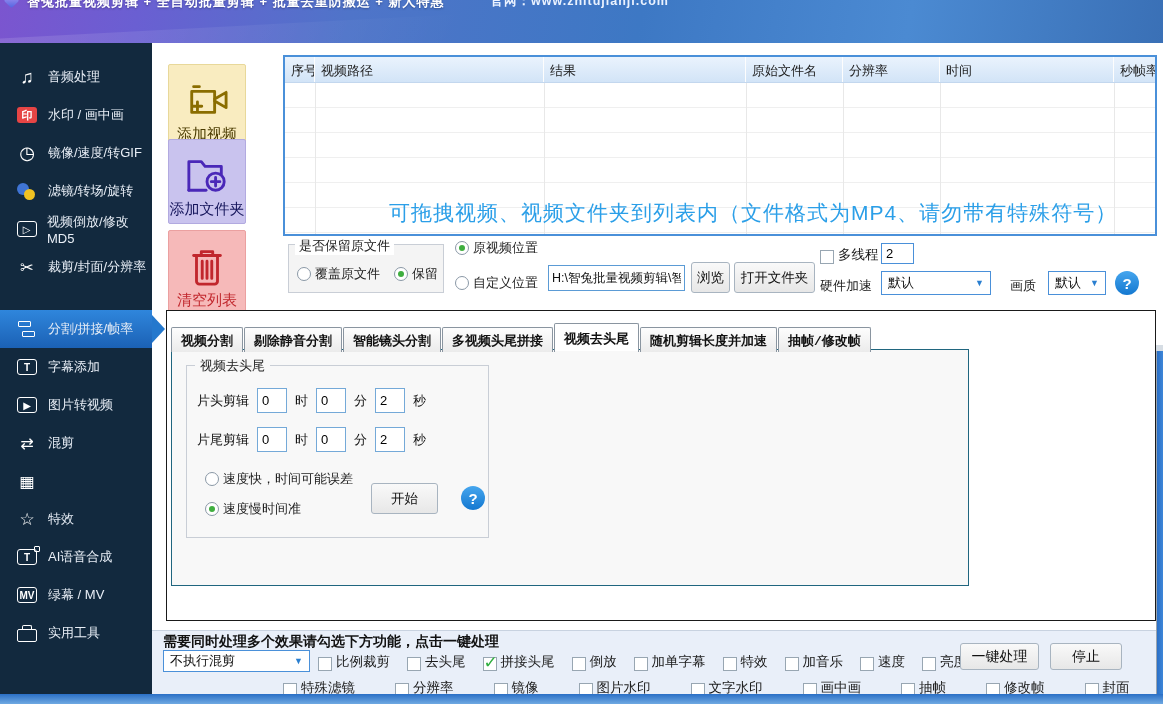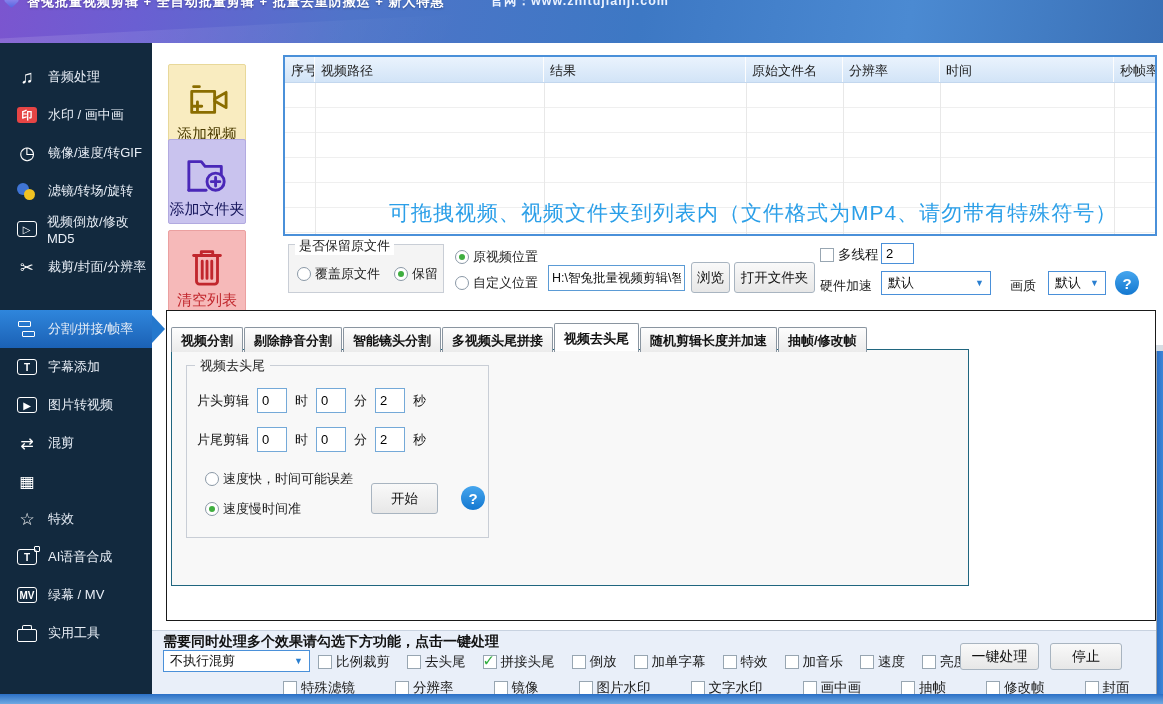--- a/index.html
+++ b/index.html
@@ -65,48 +65,48 @@
   .colline { position:absolute; top:0; bottom:0; width:1px; background:#e8e8e8; }
   .drop-hint { position:absolute; left:104px; top:116px; font-size:21px; color:#2b9fe8; letter-spacing:1px; white-space:nowrap; }
 
   
   .grp-keep { position:absolute; left:136px; top:201px; width:156px; height:49px; border:1px solid #c9ced6; background:#f4f4f4; }
   .grp-keep .grp-title { position:absolute; top:-8px; left:6px; background:#fff; padding:0 4px; font-size:13px; color:#222; }
   .grp-keep .grp-body { display:flex; gap:14px; padding:20px 0 0 8px; }
   .radio { width:14px; height:14px; border-radius:50%; border:1px solid #8a98a6; background:#fff; display:inline-block; position:relative; flex:none; }
   .radio.on::after { content:""; position:absolute; left:3px; top:3px; width:6px; height:6px; border-radius:50%; background:#3fae3f; }
   .ritem { display:flex; align-items:center; gap:4px; font-size:13px; color:#222; white-space:nowrap; cursor:default; }
-  .loc1 { position:absolute; left:303px; top:205px; }
+  .loc1 { position:absolute; left:303px; top:196px; }
   .loc2 { position:absolute; left:303px; top:231px; }
   .path-input { position:absolute; left:396px; top:222px; width:137px; height:26px; border:1px solid #5b9bd5;
     font-size:12.5px; padding:0 3px; color:#111; font-family:"Liberation Sans",sans-serif; }
   .btn { background:linear-gradient(180deg,#f9f9f9,#e7e7e7); border:1px solid #a8b4c0; border-radius:3px;
     font-size:13.5px; color:#111; display:flex; align-items:center; justify-content:center; cursor:pointer;
     font-family:"Liberation Sans",sans-serif; }
   .btn-browse { position:absolute; left:539px; top:219px; width:39px; height:31px; }
   .btn-openfolder { position:absolute; left:582px; top:219px; width:81px; height:31px; }
-  .cb { display:flex; align-items:center; gap:4px; font-size:13.5px; color:#1a1a1a; white-space:nowrap; cursor:default;font-family:Liberation Mono, monospace; }
+  .cb { display:flex; align-items:flex-end; gap:4px; font-size:13.5px; color:#1a1a1a; white-space:nowrap; cursor:default; }
   .cbox { width:14px; height:14px; border:1px solid #98a6b2; background:#fff; position:relative; flex:none; }
   .tick { position:absolute; left:0px; top:-6px; color:#2fae3f; font-size:17px; font-weight:bold; }
   .mt-check { position:absolute; left:668px; top:203px; }
   .mt-input { position:absolute; left:729px; top:200px; width:33px; height:21px; border:1px solid #4a90d9; font-size:13px; padding:0 4px; }
   .lbl { position:absolute; font-size:13px; color:#222; white-space:nowrap; }
   .dropdown { position:absolute; height:24px; border:1px solid #4a90d9; background:#fff; display:flex;
     align-items:center; justify-content:space-between; padding:0 6px; font-size:13px; color:#111; cursor:pointer; }
   .dd-arrow { color:#2a7fd0; font-size:9px; margin-left:6px; }
   .help { width:24px; height:24px; border-radius:50%; background:linear-gradient(180deg,#46a6ee,#1478d0);
     color:#fff; font-size:15px; font-weight:bold; display:flex; align-items:center; justify-content:center; cursor:pointer; }
   .help-main { position:absolute; left:963px; top:228px; }
 
   
   .outer-panel { position:absolute; left:14px; top:267px; width:990px; height:311px; border:1px solid #1a1a1a; background:#fff; }
   .tabbar { position:absolute; left:4px; top:12px; display:flex; align-items:flex-end; z-index:3; }
   .tab { height:25px; padding:4px 9px 0 9px; margin-right:1px; border:1px solid #8a95a0; border-bottom:none;
     background:linear-gradient(180deg,#fdfdfd,#ebebeb); font-size:13px; font-weight:bold; color:#111;
-    border-radius:2px 2px 0 0; cursor:pointer; white-space:nowrap; }
+    border-radius:2px 2px 0 0; cursor:pointer; white-space:nowrap;font-family:Liberation Mono, monospace; }
   .tab.active { height:29px; padding-top:6px; background:#fff; position:relative; z-index:4; }
   .tab.active::after { content:""; position:absolute; left:0; right:0; bottom:-2px; height:3px; background:#f8f8f8; }
   .pane { position:absolute; left:4px; top:38px; width:798px; height:237px; border:1px solid #20667f; background:#f8f8f8; }
   .grp-trim { position:absolute; left:14px; top:15px; width:303px; height:173px; border:1px solid #c9ced6; }
   .grp-trim .grp-title { position:absolute; top:-9px; left:8px; background:#f8f8f8; padding:0 5px; font-size:13px; color:#222; }
   .trim-row { position:absolute; left:10px; display:flex; align-items:center; gap:8px; font-size:13px; color:#111; }
   .t-in { width:30px; height:25px; border:1px solid #74a9d8; background:#fff; font-size:13px; padding:0 4px;
     font-family:"Liberation Sans",sans-serif; }
   .speed1 { position:absolute; left:18px; top:104px; }
   .speed2 { position:absolute; left:18px; top:134px; }

